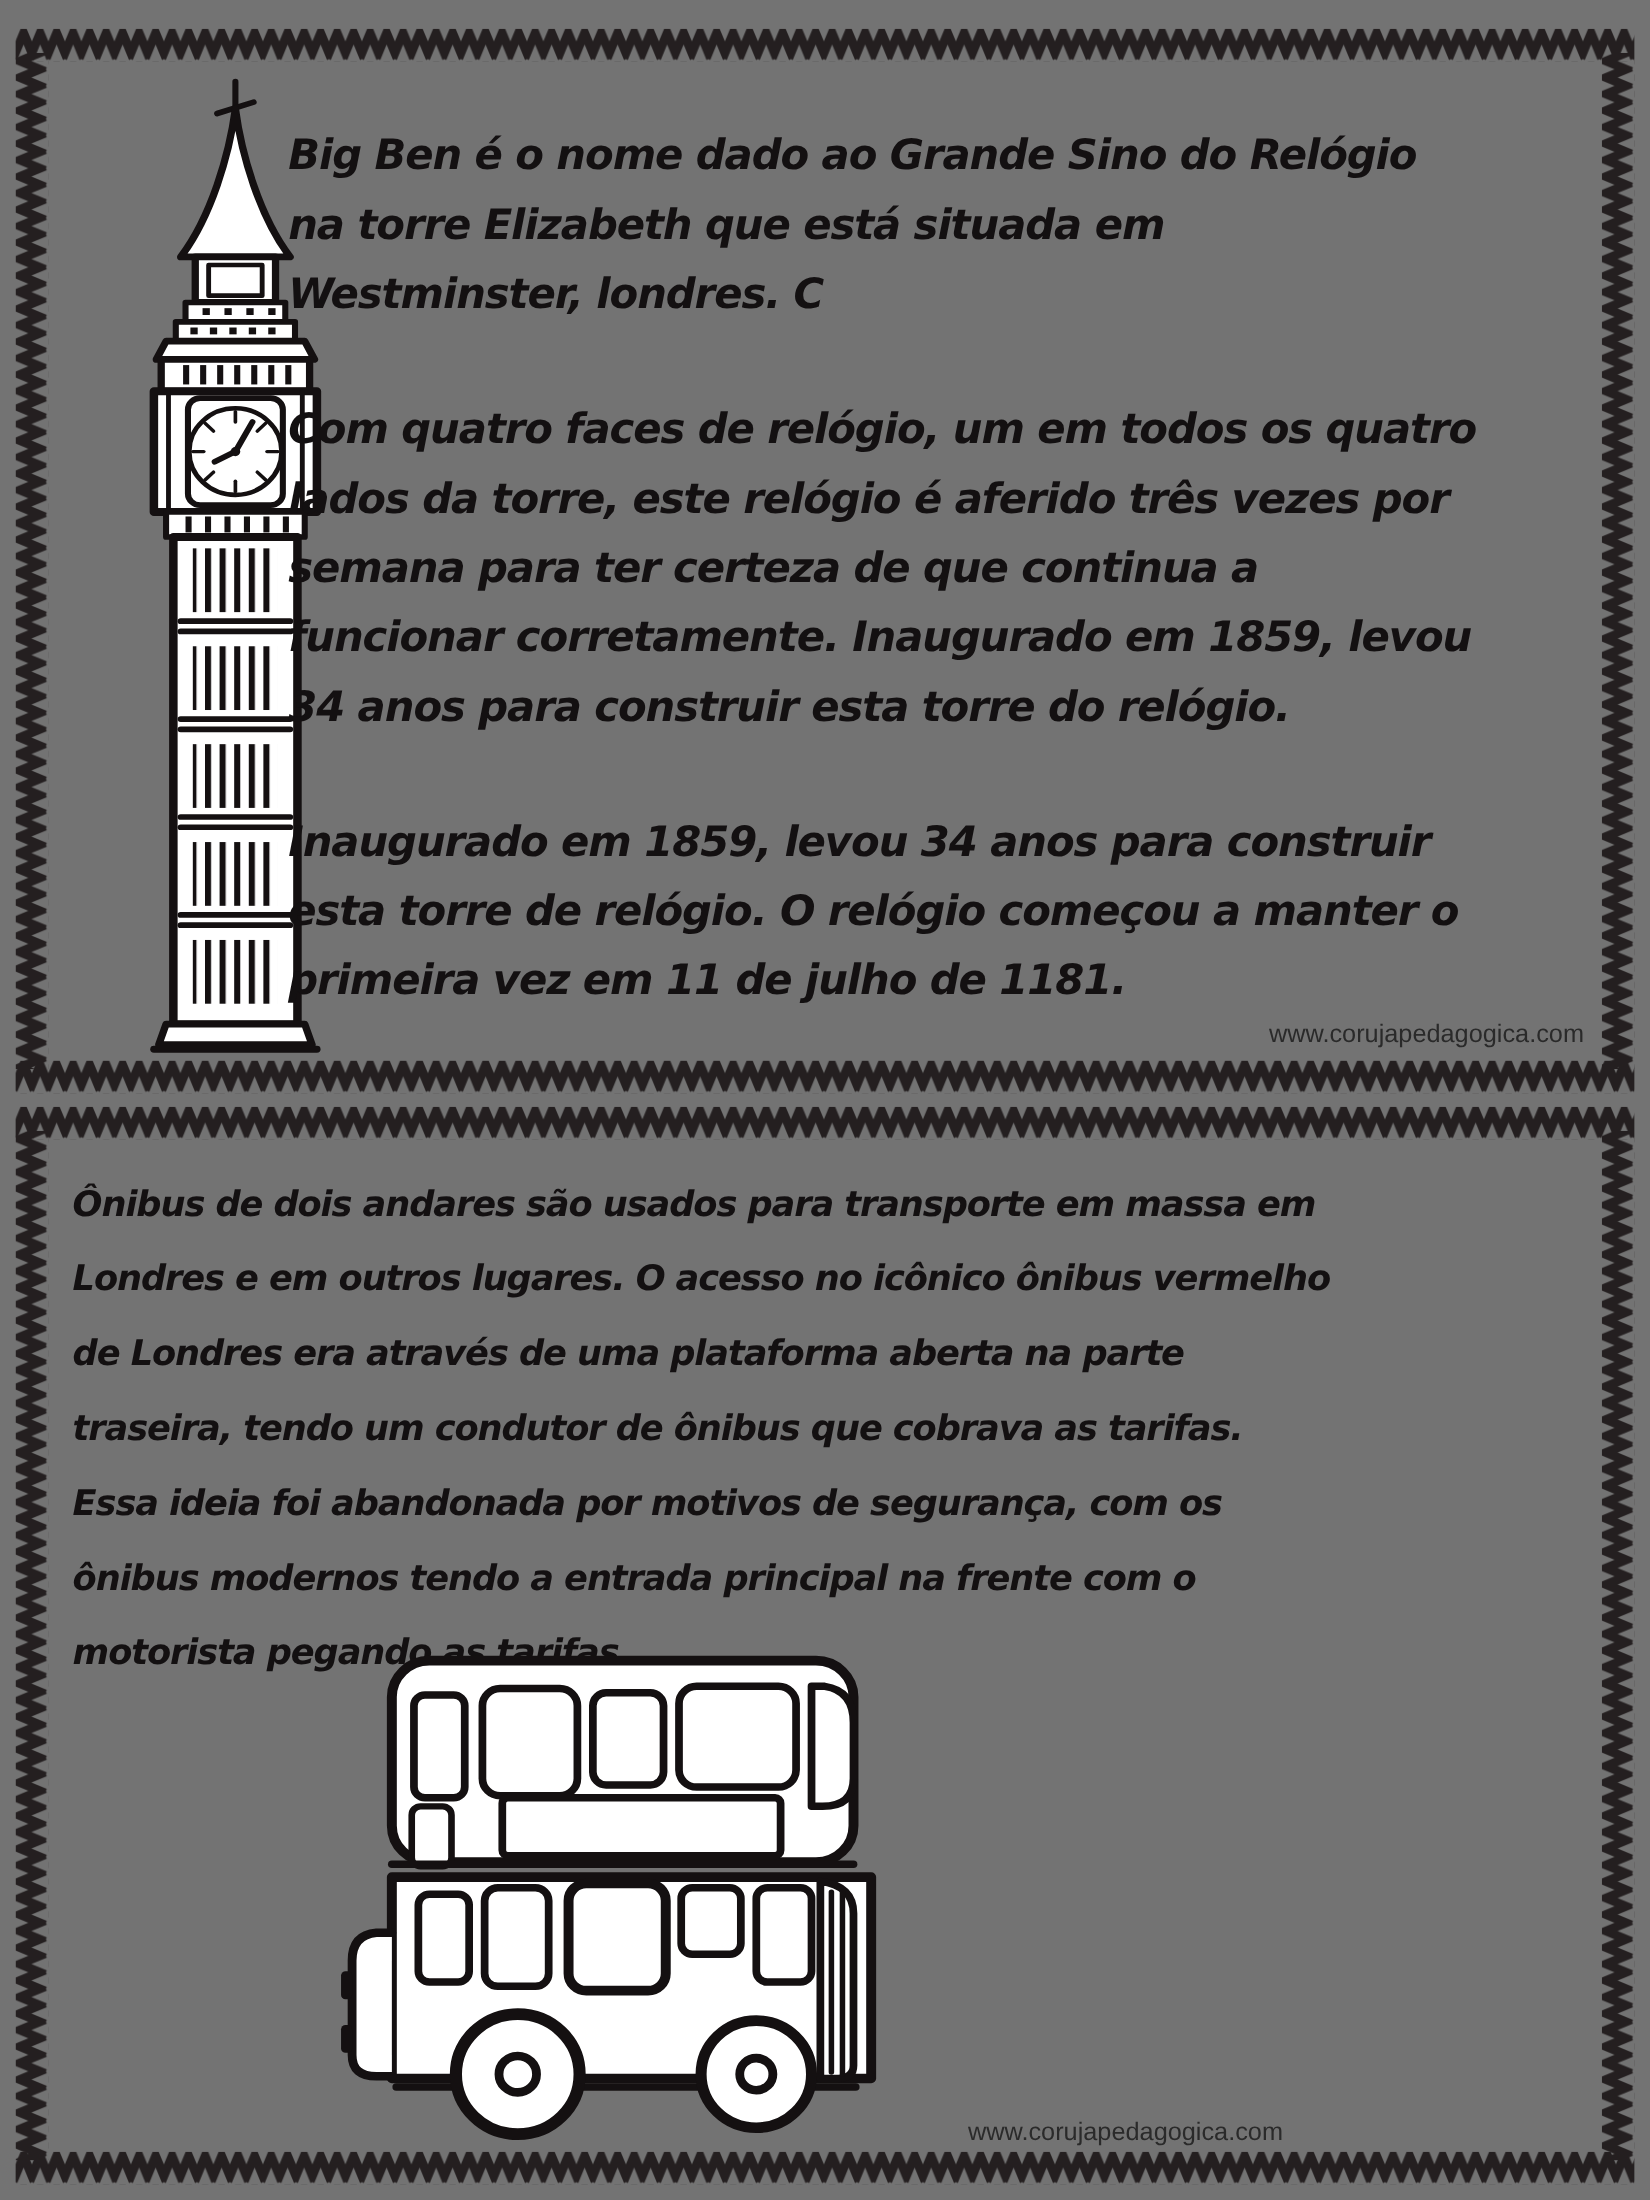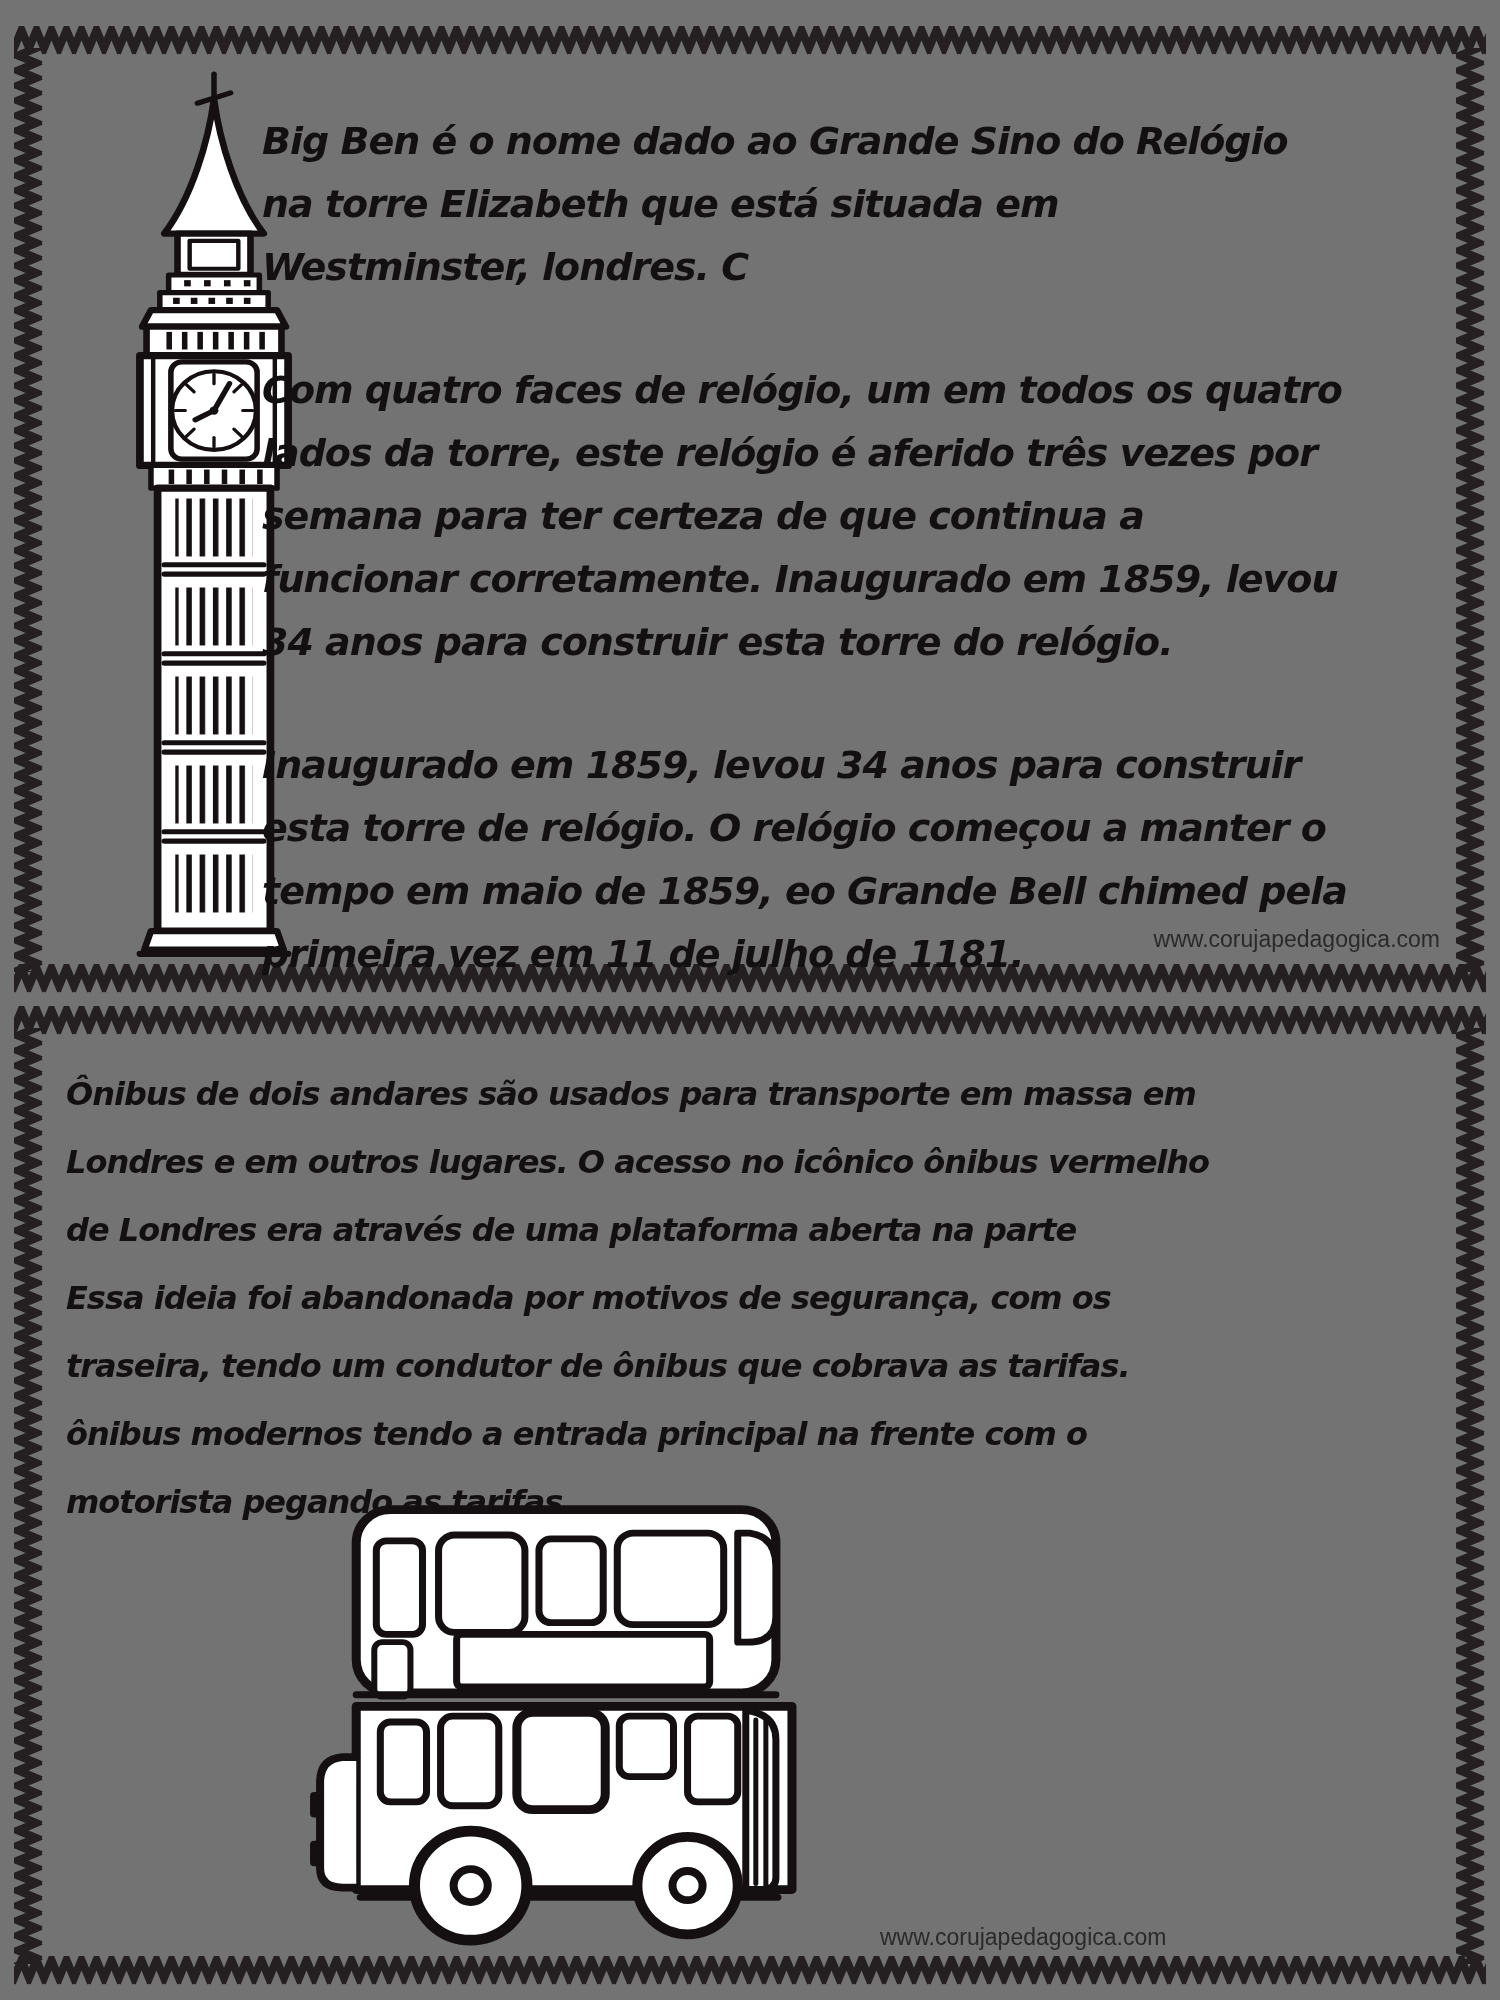--- a/index.html
+++ b/index.html
@@ -171,21 +171,20 @@
       <div class="para">
         <div class="line">Com quatro faces de relógio, um em todos os quatro</div>
         <div class="line">lados da torre, este relógio é aferido três vezes por</div>
         <div class="line">semana para ter certeza de que continua a</div>
         <div class="line">funcionar corretamente. Inaugurado em 1859, levou</div>
         <div class="line">34 anos para construir esta torre do relógio.</div>
       </div>
       <div class="para">
         <div class="line">Inaugurado em 1859, levou 34 anos para construir</div>
         <div class="line">esta torre de relógio. O relógio começou a manter o</div>
-        <div class="line">tempo em maio de 1859, eo Grande Bell chimed pela</div>
         <div class="line">primeira vez em 11 de julho de 1181.</div>
       </div>
     </div>
 
     <div class="credit credit-bigben">www.corujapedagogica.com</div>
   </section>
 
   <section class="panel panel-bus">
     <svg class="zz zz-top" preserveAspectRatio="none">
         <rect width="100%" height="100%" fill="url(#zzh)"></rect>
@@ -197,22 +196,22 @@
         <rect width="100%" height="100%" fill="url(#zzv)"></rect>
       </svg>
     <svg class="zz zz-right" preserveAspectRatio="none">
         <rect width="100%" height="100%" fill="url(#zzv)"></rect>
       </svg>
 
     <div class="textblock-bus hand">
       <div class="line">Ônibus de dois andares são usados para transporte em massa em</div>
       <div class="line">Londres e em outros lugares. O acesso no icônico ônibus vermelho</div>
       <div class="line">de Londres era através de uma plataforma aberta na parte</div>
+      <div class="line">traseira, tendo um condutor de ônibus que cobrava as tarifas.</div>
       <div class="line">Essa ideia foi abandonada por motivos de segurança, com os</div>
-      <div class="line">traseira, tendo um condutor de ônibus que cobrava as tarifas.</div>
       <div class="line">ônibus modernos tendo a entrada principal na frente com o</div>
       <div class="line">motorista pegando as tarifas.</div>
     </div>
 
     <svg class="bus-art" viewBox="0 0 500 460" preserveAspectRatio="none">
       <g stroke="#141011" fill="#ffffff" stroke-linejoin="round" stroke-linecap="round">
         <rect x="58" y="12" width="418" height="188" rx="34" stroke-width="9"></rect>
         <g stroke-width="7">
           <rect x="78" y="44" width="46" height="96" rx="10"></rect>
           <rect x="140" y="38" width="86" height="100" rx="16"></rect>

